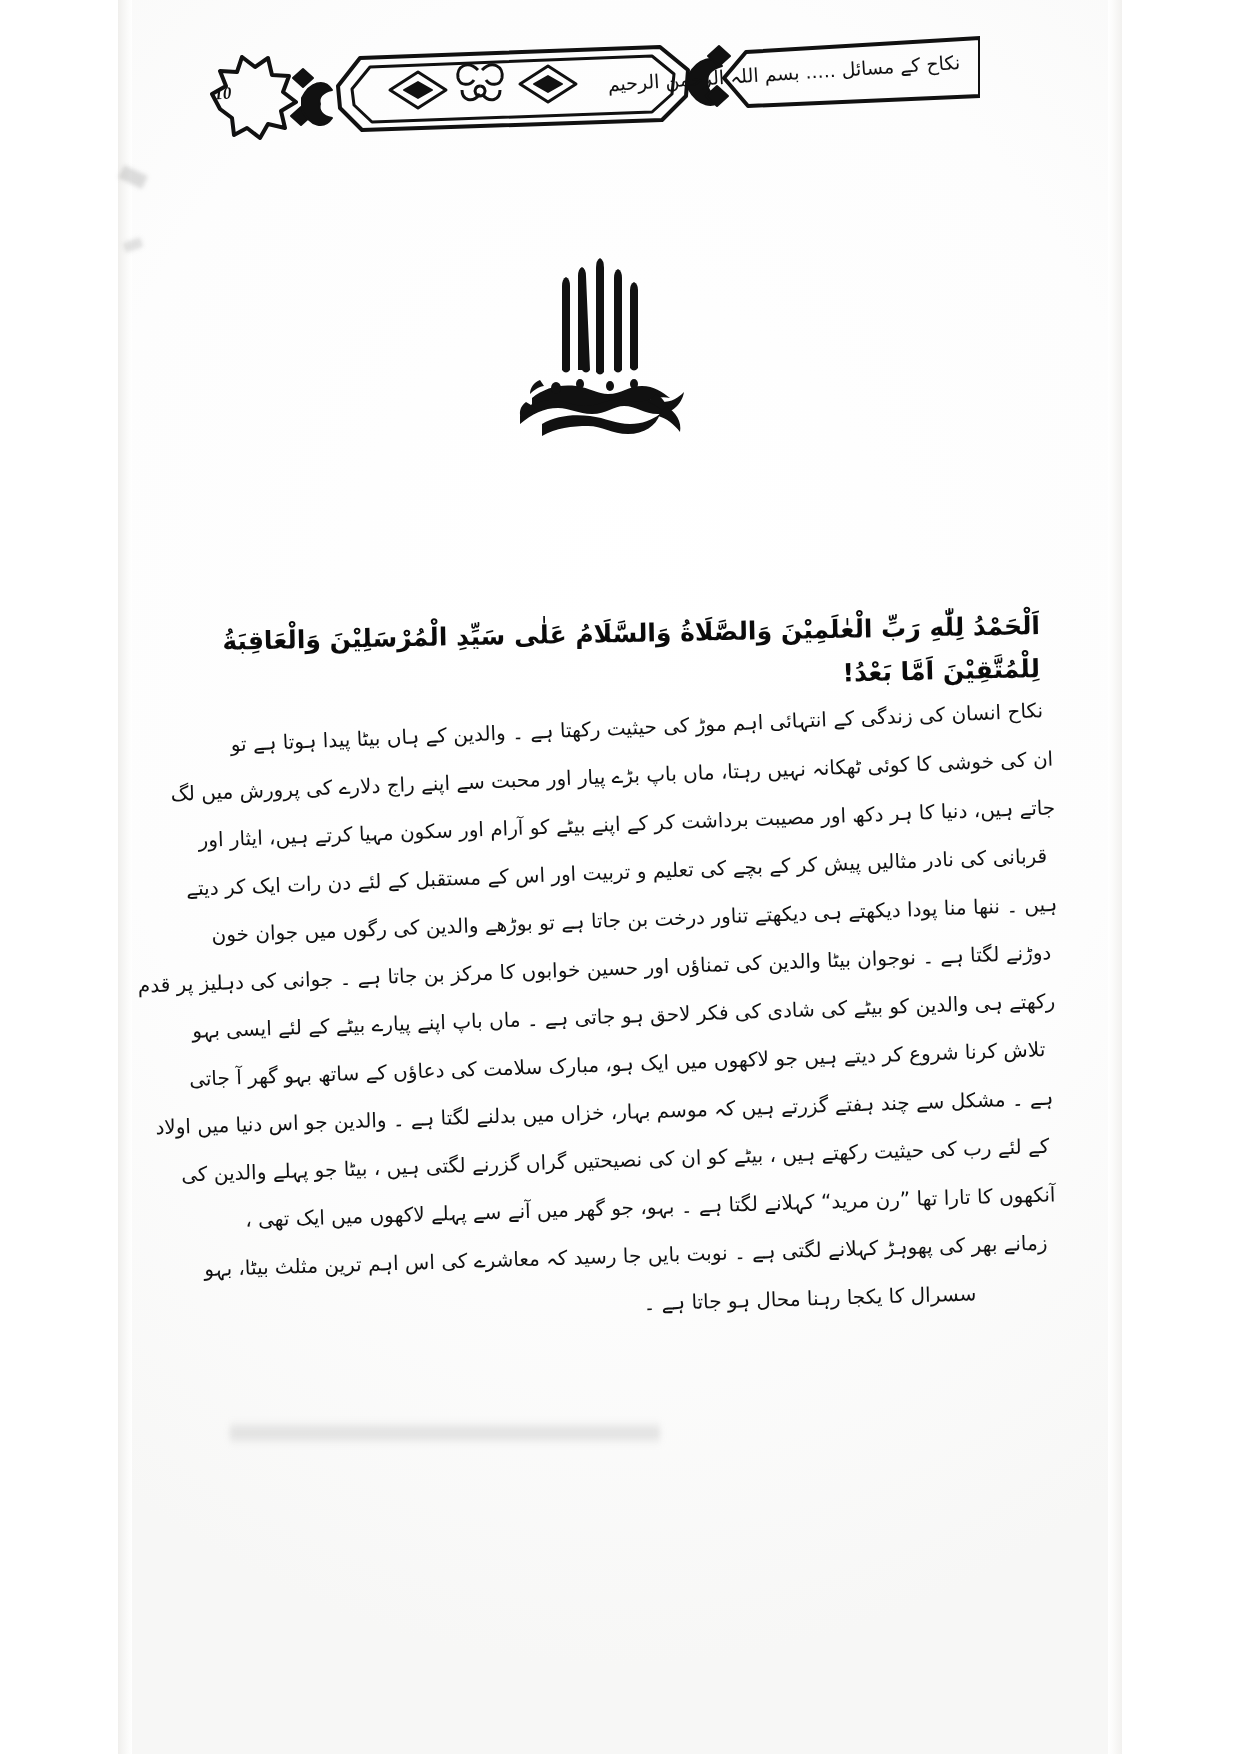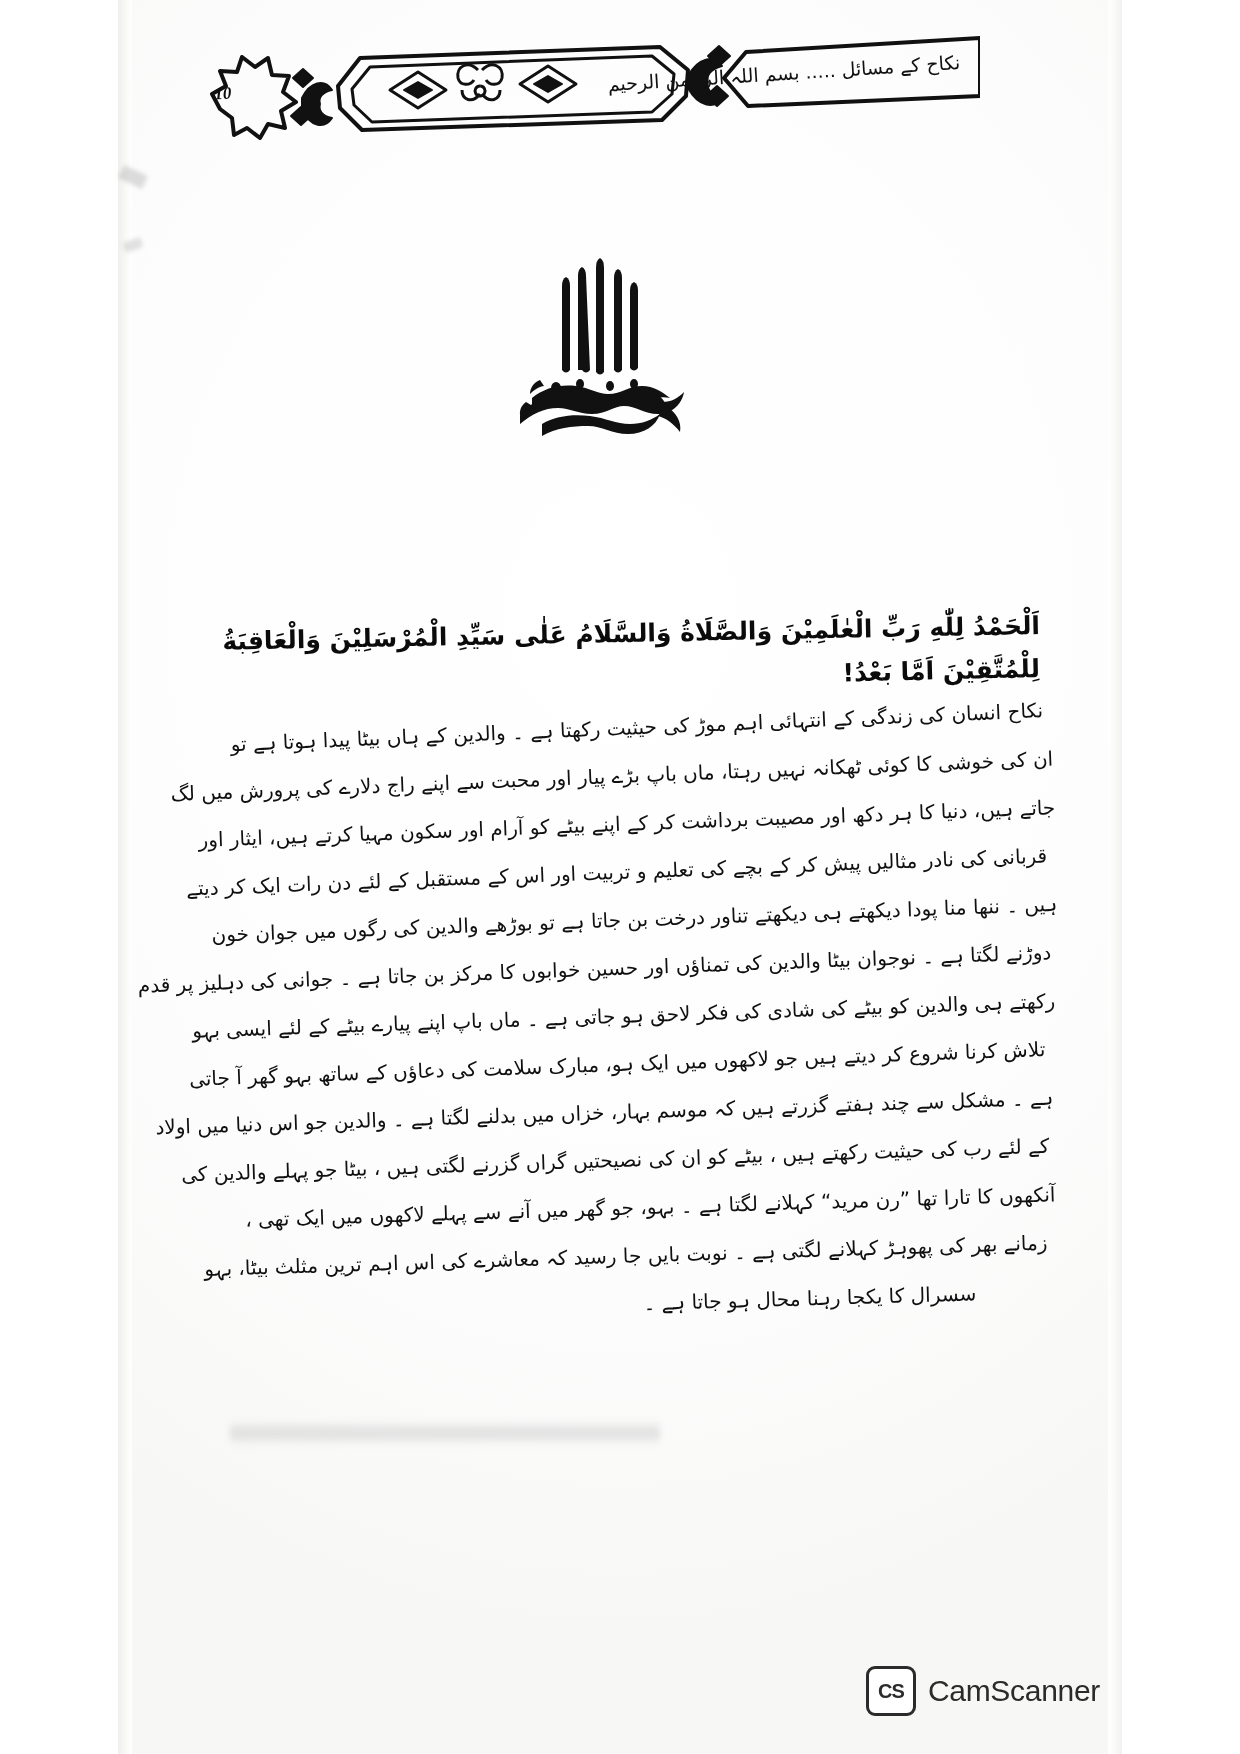--- a/index.html
+++ b/index.html
@@ -335,18 +335,14 @@
     <span class="urdu-line">تلاش کرنا شروع کر دیتے ہیں جو لاکھوں میں ایک ہو، مبارک سلامت کی دعاؤں کے ساتھ بہو گھر آ جاتی</span>
     <span class="urdu-line">ہے ۔ مشکل سے چند ہفتے گزرتے ہیں کہ موسم بہار، خزاں میں بدلنے لگتا ہے ۔ والدین جو اس دنیا میں اولاد</span>
     <span class="urdu-line">کے لئے رب کی حیثیت رکھتے ہیں ، بیٹے کو ان کی نصیحتیں گراں گزرنے لگتی ہیں ، بیٹا جو پہلے والدین کی</span>
     <span class="urdu-line">آنکھوں کا تارا تھا ”رن مرید“ کہلانے لگتا ہے ۔ بہو، جو گھر میں آنے سے پہلے لاکھوں میں ایک تھی ،</span>
     <span class="urdu-line">زمانے بھر کی پھوہڑ کہلانے لگتی ہے ۔ نوبت بایں جا رسید کہ معاشرے کی اس اہم ترین مثلث بیٹا، بہو</span>
     <span class="urdu-line">سسرال کا یکجا رہنا محال ہو جاتا ہے ۔</span>
   </div>
 
   <div id="scan-smudge"></div>
 
-  <div id="camscanner">
-    <div id="cs-logo">CS</div>
-    <div id="cs-text">CamScanner</div>
-  </div>
 
 </div>
 
 </body></html>

